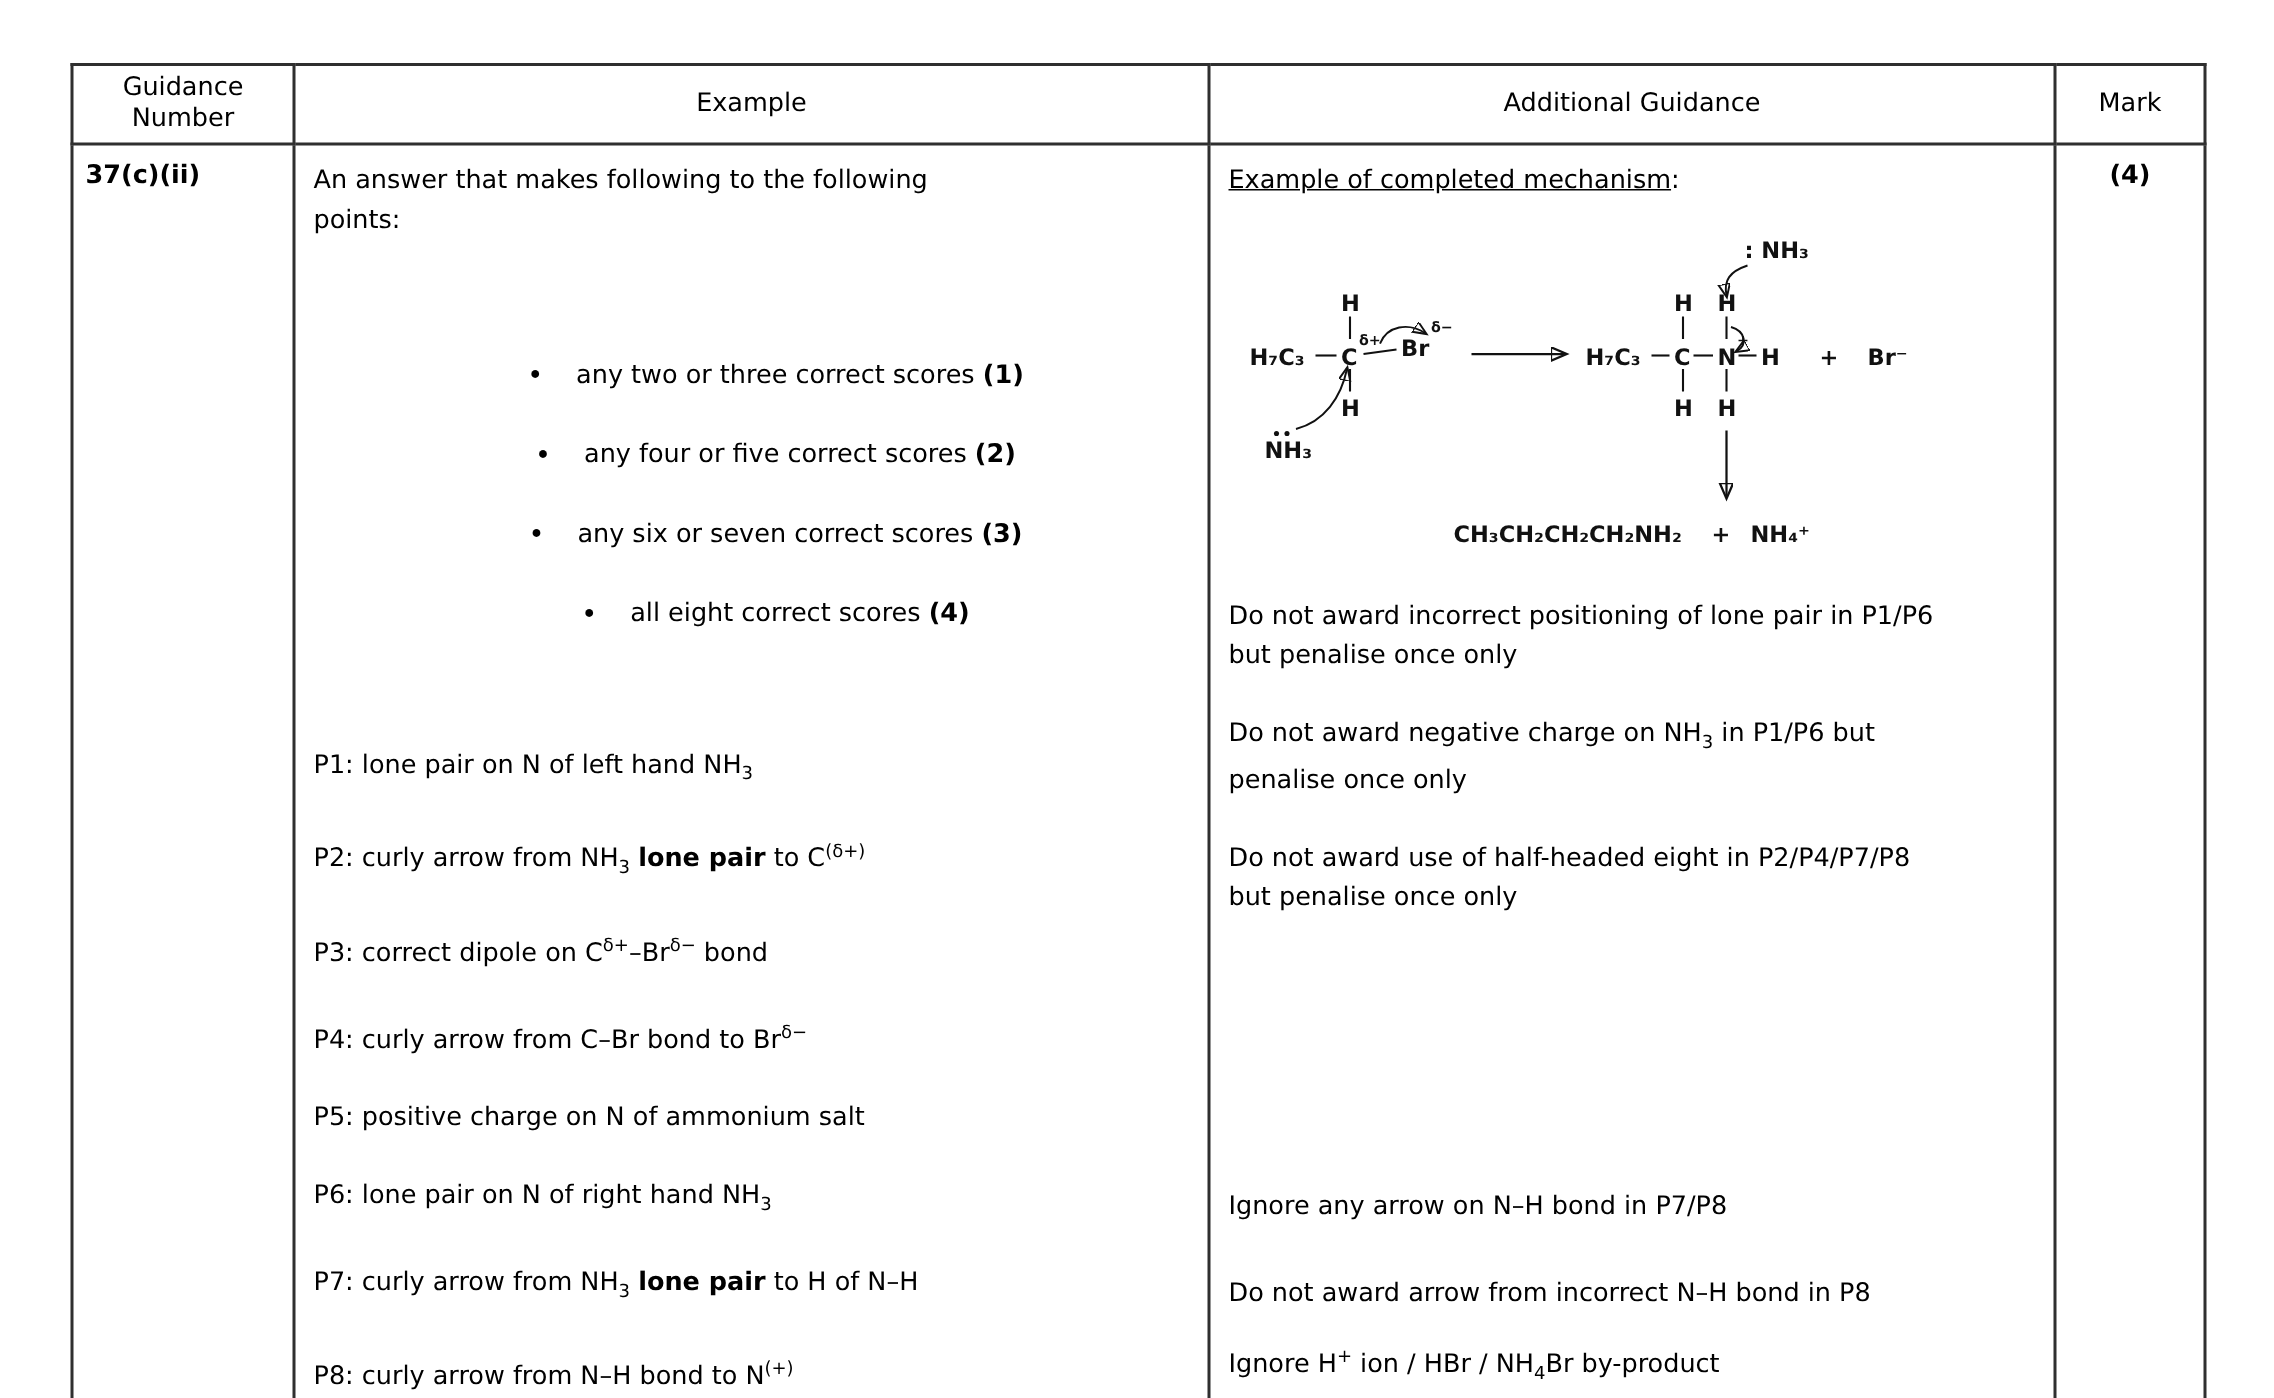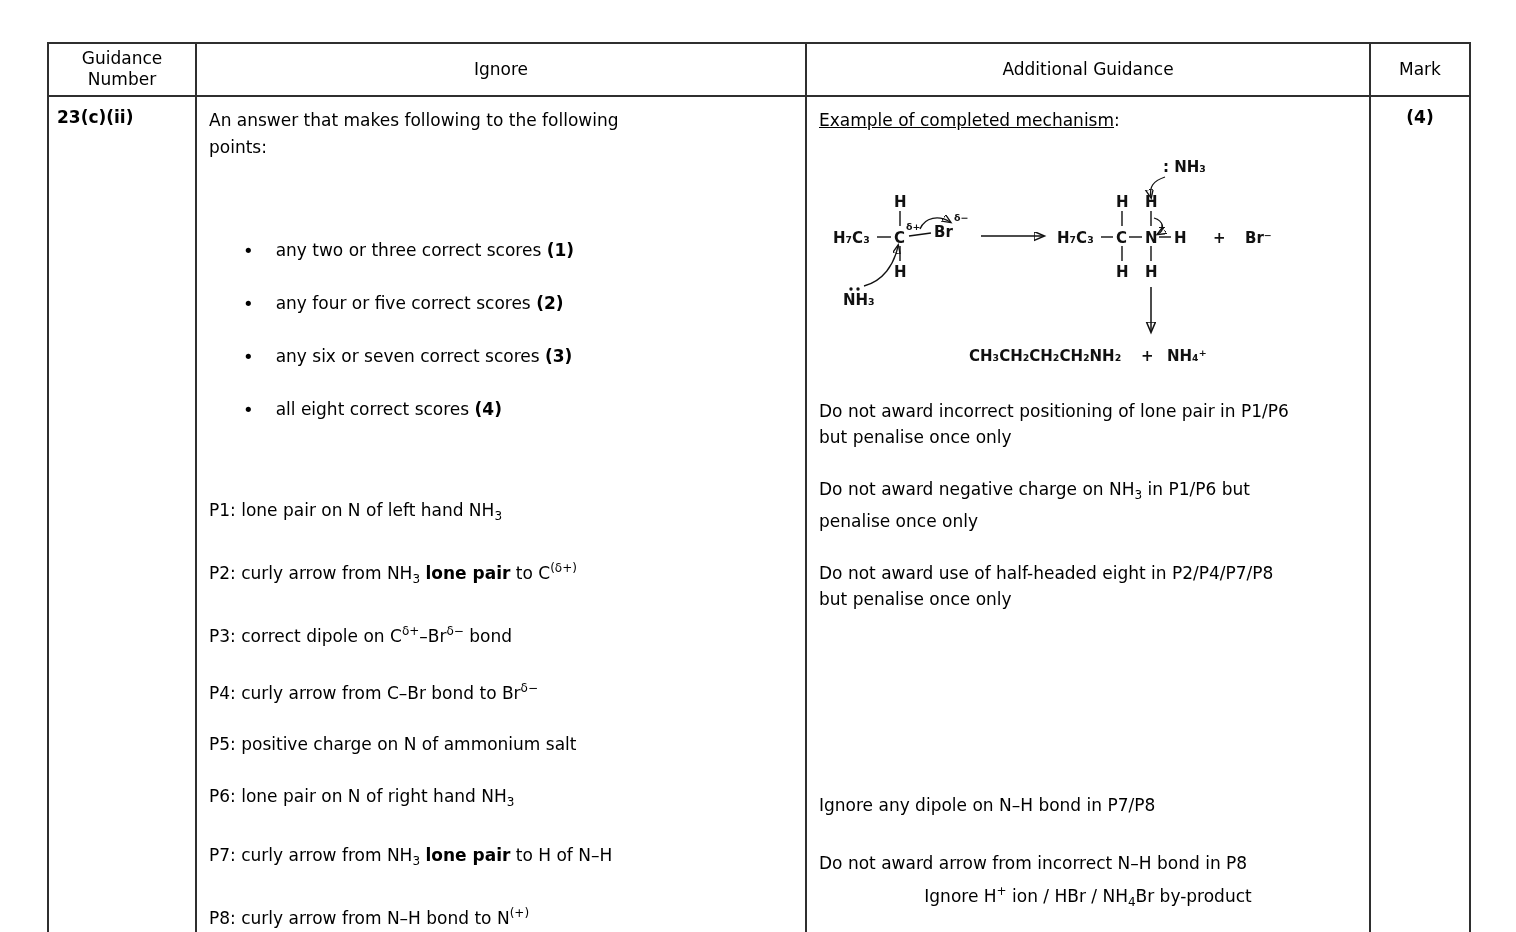--- a/index.html
+++ b/index.html
@@ -39,38 +39,38 @@
   .qn-cell { padding: 10px 8px; }
   .qn-cell .qn { font-weight: bold; }
 
   .mark-cell { padding: 10px 6px; text-align: center; }
   .mark-cell .mark { font-weight: bold; }
 
   
   .ans-cell { padding: 10px 14px 10px 12px; line-height: 27px; }
   .ans-cell .intro { max-width: 450px; }
   .bullets { list-style: none; margin-top: 76px; padding-left: 34px; }
-  .bullets li { display: flex; margin-bottom: 26px; }
+  .bullets li { display: flex; margin-bottom: 26px; justify-content: center; }
   .bullets li::before { content: "\2022"; margin-right: 22px; font-size: 18px; }
   .points { margin-top: 74px; }
   .points p { margin-bottom: 25px; line-height: 27px; }
   sub { font-size: 12px; }
   sup { font-size: 12px; }
 
   
   .guid-cell { padding: 10px 12px 10px 12px; line-height: 26px; }
   .guid-title { margin-top: 0; }
   .mech-wrap { margin: 14px 0 0 2px; }
   .note { max-width: 540px; }
   .note.n1 { margin-top: 16px; max-width: 470px; }
   .note.n2 { margin-top: 26px; max-width: 450px; }
   .note.n3 { margin-top: 26px; max-width: 470px; }
   .note.n4 { margin-top: 180px; }
   .note.n5 { margin-top: 32px; }
-  .note.n6 { margin-top: 2px; text-align: center; }
+  .note.n6 { margin-top: 16px; }
 
   
   svg.mech { display: block; }
   svg.mech text {
     font-family: "DejaVu Sans", "Liberation Sans", sans-serif;
     font-size: 15px;
     font-weight: bold;
     fill: #111;
   }
   svg.mech text.small { font-size: 9.5px; font-weight: bold; }
@@ -83,30 +83,30 @@
   <table class="ms">
     <colgroup>
       <col class="c-qn">
         <col class="c-ans">
         <col class="c-guid">
         <col class="c-mark">
     </colgroup>
     <thead>
       <tr>
         <th>Guidance Number</th>
-        <th>Ignore</th>
+        <th>Example</th>
         <th>Additional Guidance</th>
         <th>Mark</th>
       </tr>
     </thead>
     <tbody>
       <tr>
 
         <td class="qn-cell">
-          <div class="qn">23(c)(ii)</div>
+          <div class="qn">37(c)(ii)</div>
         </td>
 
         <td class="ans-cell">
           <p class="intro">An answer that makes following to the following points:</p>
           <ul class="bullets">
             <li>
                 <span>any two or three correct scores <b>(1)</b></span>
               </li>
             <li>
                 <span>any four or five correct scores <b>(2)</b></span>
@@ -188,21 +188,21 @@
 
               <text x="148" y="214">CH₃CH₂CH₂CH₂NH₂</text>
               <text x="320" y="214">+</text>
               <text x="346" y="214">NH₄⁺</text>
             </svg>
           </div>
 
           <p class="note n1">Do not award incorrect positioning of lone pair in P1/P6 but penalise once only</p>
           <p class="note n2">Do not award negative charge on NH<sub>3</sub> in P1/P6 but penalise once only</p>
           <p class="note n3">Do not award use of half-headed eight in P2/P4/P7/P8 but penalise once only</p>
-          <p class="note n4">Ignore any dipole on N–H bond in P7/P8</p>
+          <p class="note n4">Ignore any arrow on N–H bond in P7/P8</p>
           <p class="note n5">Do not award arrow from incorrect N–H bond in P8</p>
           <p class="note n6">Ignore H<sup>+</sup> ion / HBr / NH<sub>4</sub>Br by-product</p>
         </td>
 
         <td class="mark-cell">
           <div class="mark">(4)</div>
         </td>
 
       </tr>
     </tbody>

